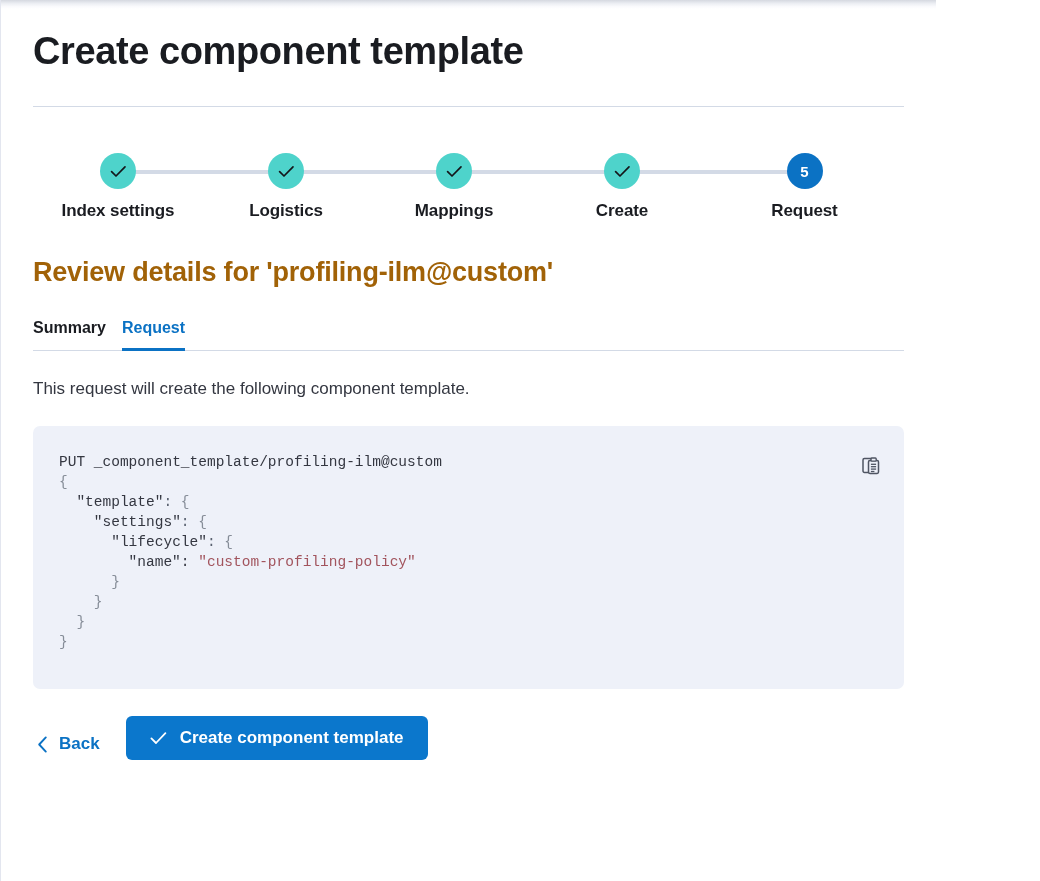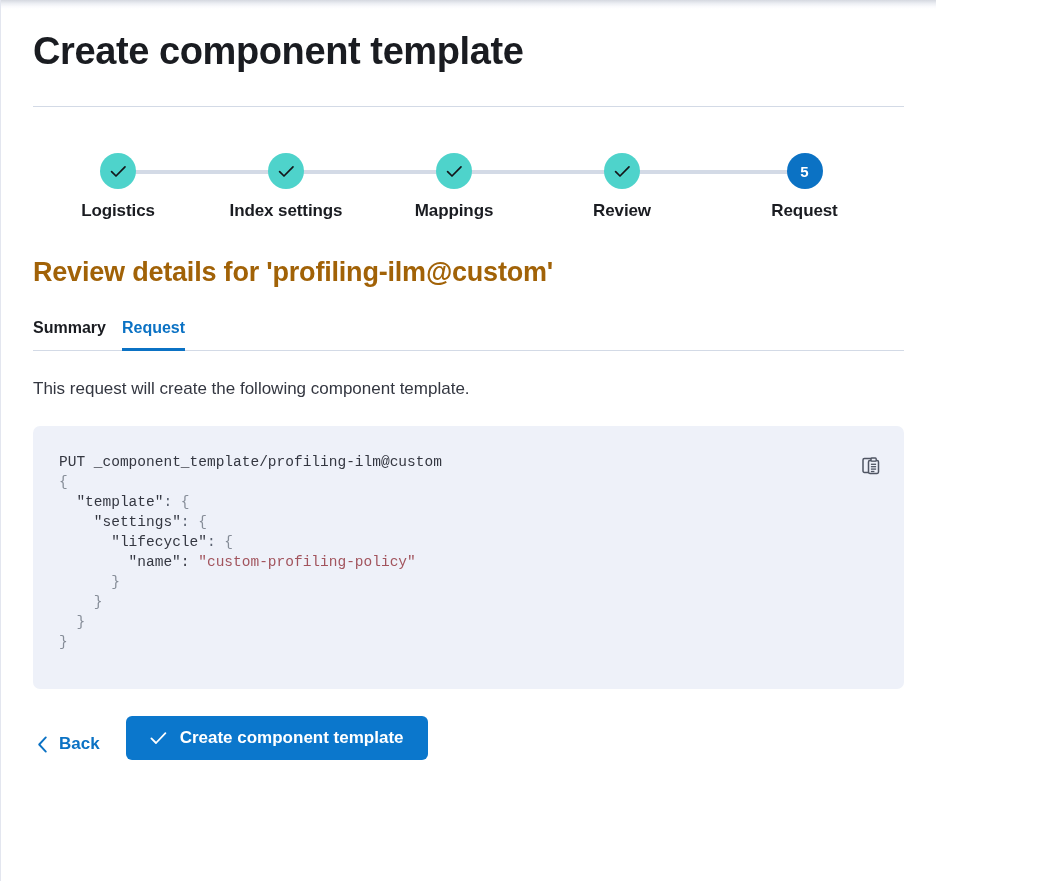--- a/index.html
+++ b/index.html
@@ -244,48 +244,48 @@
 
     <div id="stepper">
       <div id="steps">
           <div class="step">
             <div class="connector"></div>
             <div class="step-circle complete">
               <svg width="17" height="13" viewBox="0 0 17 13" fill="none">
                 <path d="M1.6 6.6 L6 11 L15 1.8" stroke="#14161a" stroke-width="1.7" stroke-linecap="round" stroke-linejoin="round"></path>
               </svg>
             </div>
-            <div class="step-label">Logistics</div>
+            <div class="step-label">Index settings</div>
           </div>
           <div class="step">
             <div class="connector"></div>
             <div class="step-circle complete">
               <svg width="17" height="13" viewBox="0 0 17 13" fill="none">
                 <path d="M1.6 6.6 L6 11 L15 1.8" stroke="#14161a" stroke-width="1.7" stroke-linecap="round" stroke-linejoin="round"></path>
               </svg>
             </div>
-            <div class="step-label">Index settings</div>
+            <div class="step-label">Logistics</div>
           </div>
           <div class="step">
             <div class="connector"></div>
             <div class="step-circle complete">
               <svg width="17" height="13" viewBox="0 0 17 13" fill="none">
                 <path d="M1.6 6.6 L6 11 L15 1.8" stroke="#14161a" stroke-width="1.7" stroke-linecap="round" stroke-linejoin="round"></path>
               </svg>
             </div>
             <div class="step-label">Mappings</div>
           </div>
           <div class="step">
             <div class="connector"></div>
             <div class="step-circle complete">
               <svg width="17" height="13" viewBox="0 0 17 13" fill="none">
                 <path d="M1.6 6.6 L6 11 L15 1.8" stroke="#14161a" stroke-width="1.7" stroke-linecap="round" stroke-linejoin="round"></path>
               </svg>
             </div>
-            <div class="step-label">Review</div>
+            <div class="step-label">Create</div>
           </div>
           <div class="step">
             <div class="step-circle current">5</div>
             <div class="step-label">Request</div>
           </div>
         </div>
     </div>
 
     <h2 id="review-heading">Review details for 'profiling-ilm@custom'</h2>
 

